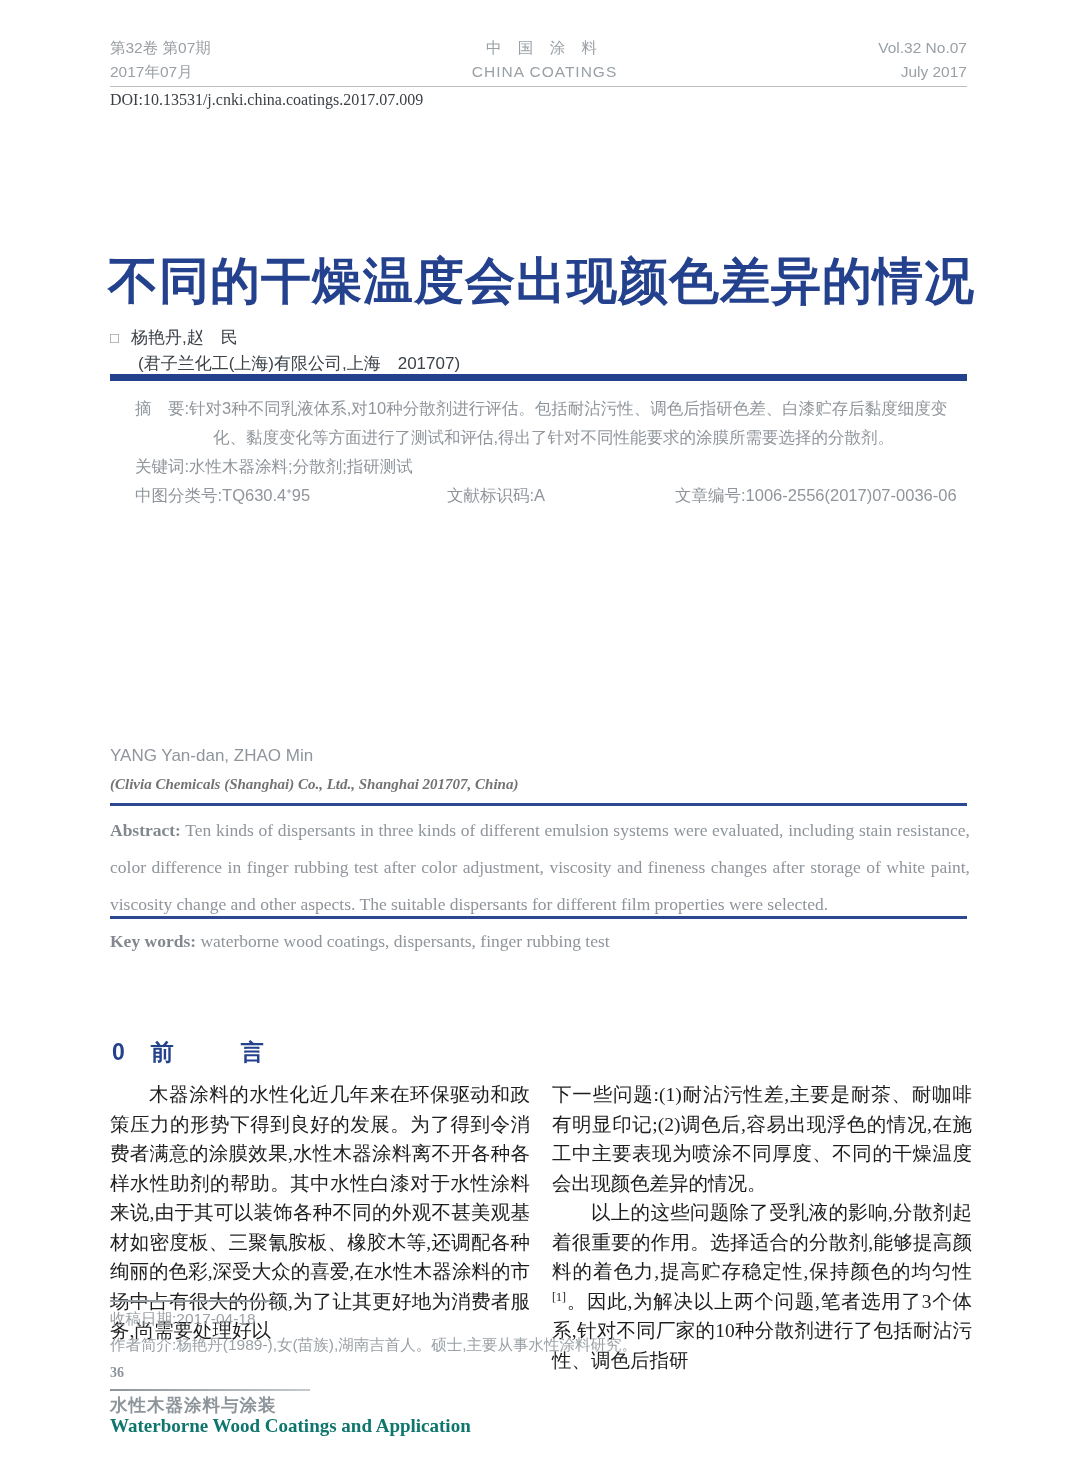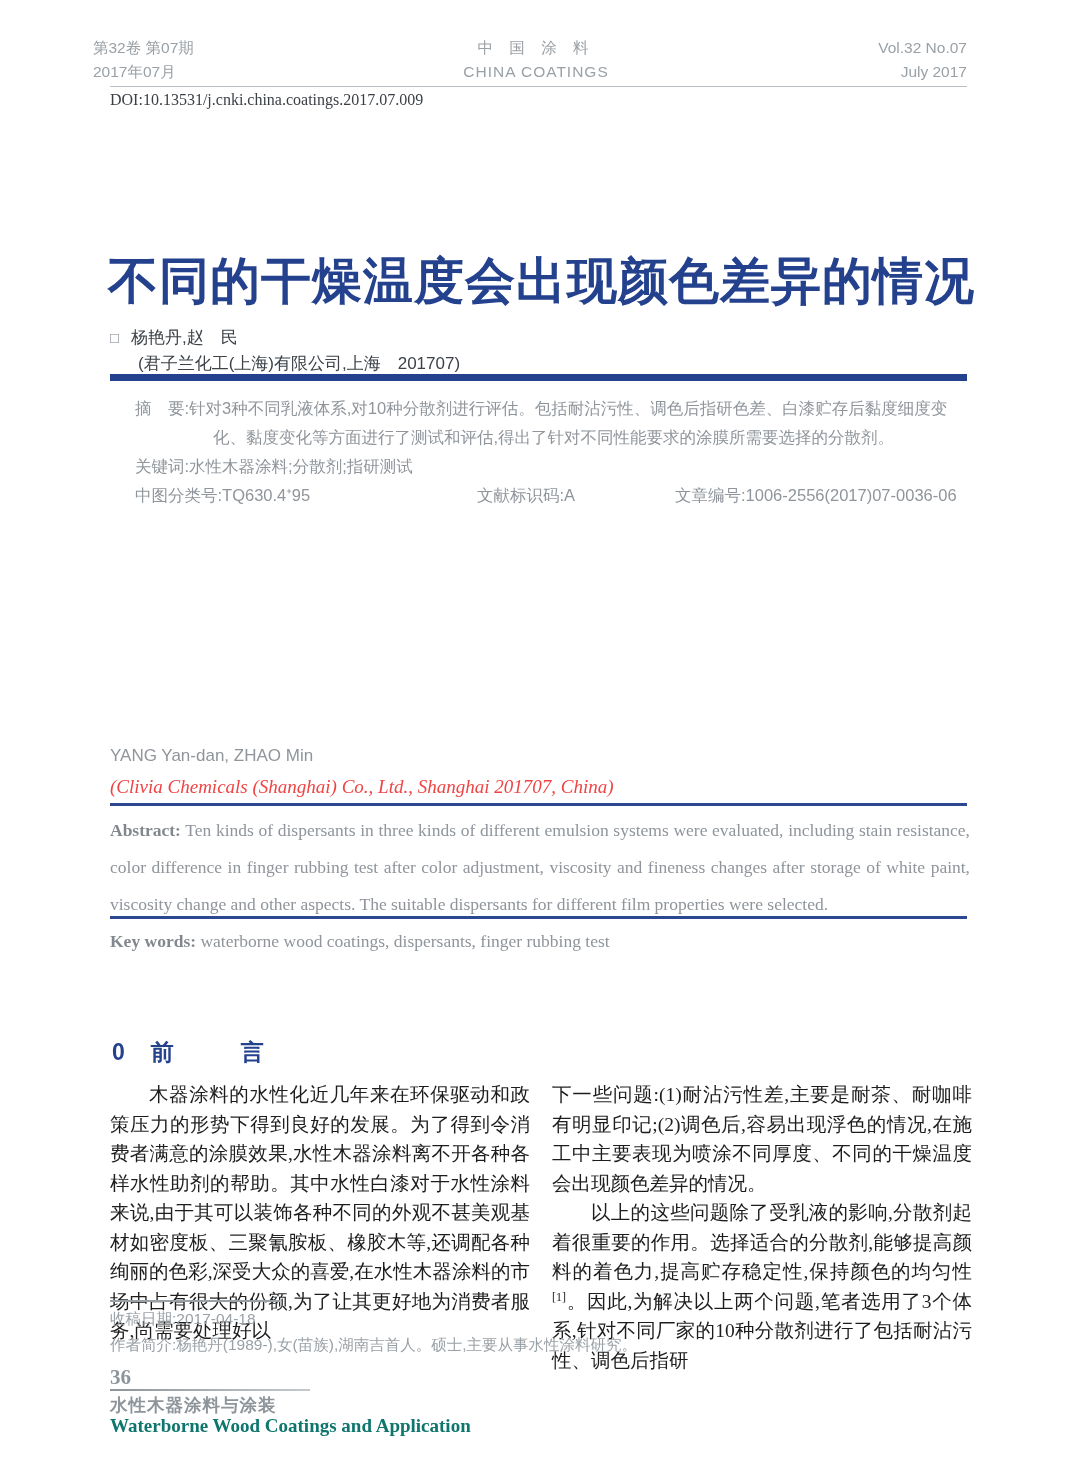--- a/index.html
+++ b/index.html
@@ -8,21 +8,21 @@
     position: relative;
     width: 1075px;
     height: 1459px;
     margin: 0 auto;
     background: #ffffff;
     font-family: "Liberation Sans", sans-serif;
     overflow: hidden;
   }
   
   .runhead {
-    position: absolute; top: 36px; left: 93px; right: 108px;
+    position: absolute; top: 36px; left: 110px; right: 108px;
     display: flex; justify-content: space-between; align-items: flex-start;
     color: #9aa1a6; font-size: 15.5px; line-height: 24px;
   }
   .runhead .col-left { text-align: left; }
   .runhead .col-center { text-align: center; }
   .runhead .col-center .cn { letter-spacing: 6px; }
   .runhead .col-center .en { letter-spacing: 1px; }
   .runhead .col-right { text-align: right; }
   .runhead-rule {
     position: absolute; top: 86px; left: 110px; right: 108px;
@@ -54,36 +54,37 @@
     height: 7px; background: #24418e;
   }
   
   .front {
     position: absolute; top: 394px; left: 135px; right: 105px;
     color: #8f959b; font-size: 16.5px; line-height: 29px;
   }
   .front .hang { padding-left: 78px; text-indent: -78px; }
   .front .kw-row { margin-top: 0; }
   .front .meta-row { position: relative; margin-top: 0; height: 29px; }
-  .front .meta-doc { position: absolute; left: 312px; top: 0; margin-left: 30px; }
+  .front .meta-doc { position: absolute; left: 312px; top: 0; }
   .front .meta-art { position: absolute; left: 540px; top: 0; }
   
   .title-en {
     position: absolute; top: 642px; left: 110px; right: 140px;
     color: #24418e; font-weight: bold; font-size: 34px; line-height: 53px;
     letter-spacing: 0.2px;
   }
   .authors-en {
     position: absolute; top: 746px; left: 110px;
     color: #8f959b; font-size: 17px;
   }
   .affil-en {
     position: absolute; top: 776px; left: 110px;
-    color: #ef4444; font-size: 19px; font-style: italic;
-    font-family: "Liberation Serif", serif;
+    color: #737373; font-size: 15px; font-style: italic;
+    font-family: "Liberation Serif", serif;
+    font-weight: bold;
   }
   .rule-en-top {
     position: absolute; top: 803px; left: 110px; right: 108px;
     height: 3px; background: #2c4890;
   }
   .abstract-en {
     position: absolute; top: 812px; left: 110px; right: 105px;
     color: #8f959b; font-size: 17.5px; line-height: 37px;
     font-family: "Liberation Serif", serif;
     text-align: justify;
@@ -117,21 +118,21 @@
     width: 170px; height: 1.5px; background: #9aa1a6;
   }
   .footnotes {
     position: absolute; top: 1306px; left: 110px; right: 110px;
     color: #9aa1a6; font-size: 15.5px; line-height: 26px;
   }
   
   .pagenum {
     position: absolute; top: 1365px; left: 110px;
     font-family: "Liberation Serif", serif;
-    color: #8d959b; font-size: 21px; font-weight: bold;
+    color: #8d959b; font-size: 14px; font-weight: bold;
   }
   .pagenum-rule {
     position: absolute; top: 1389px; left: 110px;
     width: 200px; height: 2px;
     background: linear-gradient(to right, #8d959b, #c4c9cc);
   }
   .footer-cn {
     position: absolute; top: 1393px; left: 110px;
     color: #8d959b; font-size: 17.5px; font-weight: bold;
     letter-spacing: 1px;

